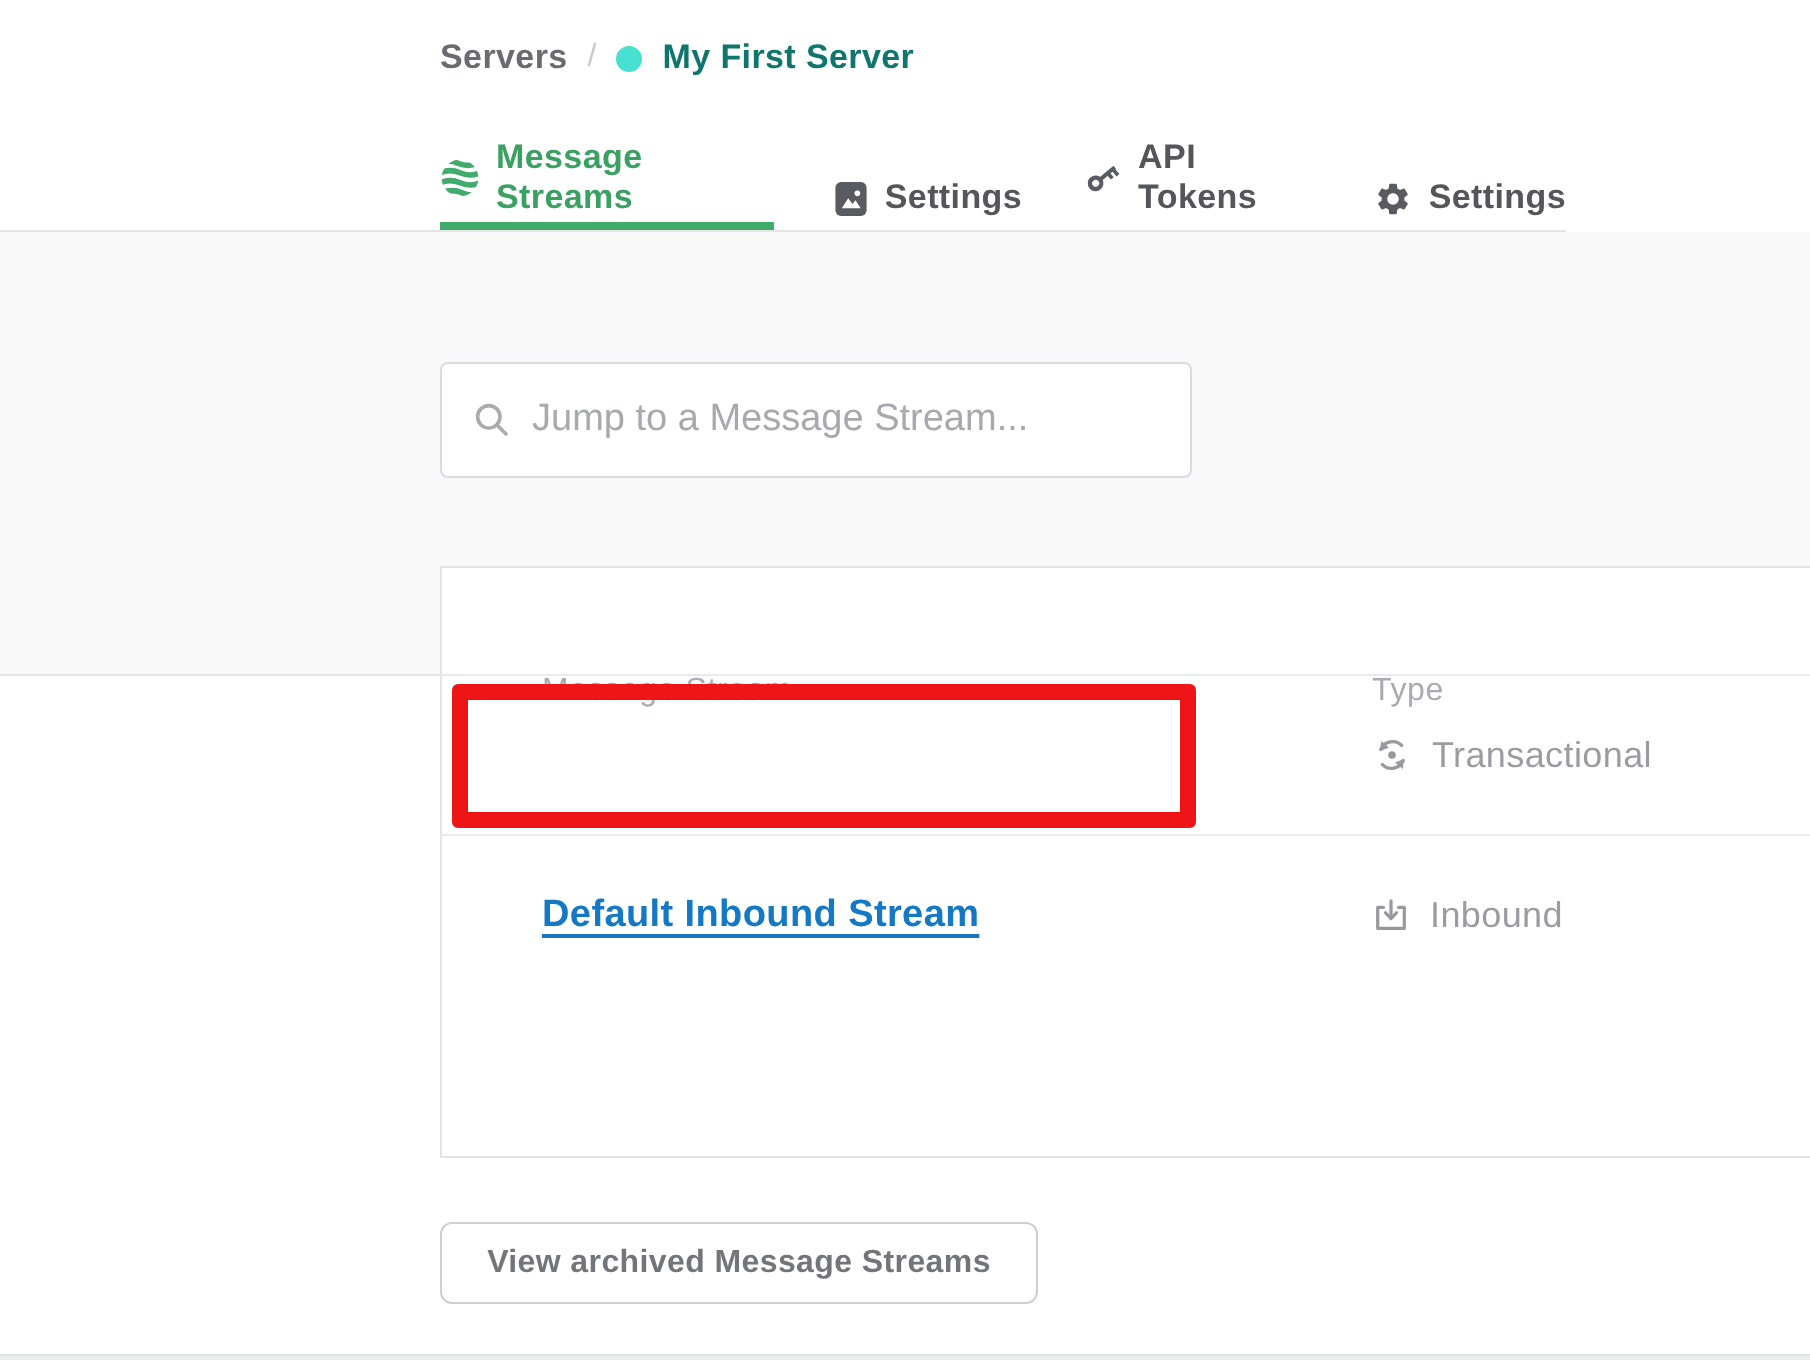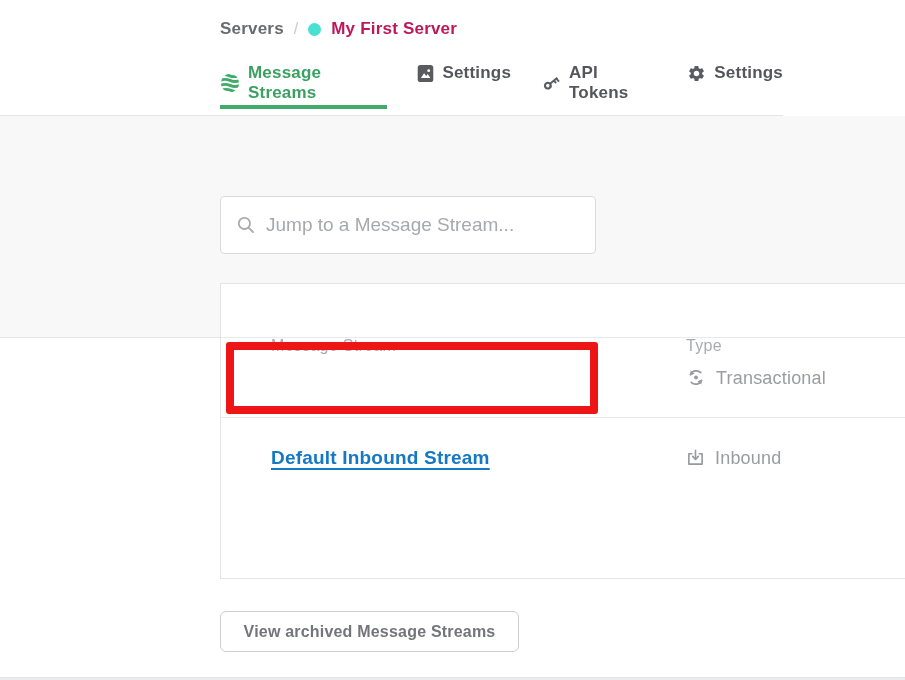--- a/index.html
+++ b/index.html
@@ -18,25 +18,25 @@
     background:#ffffff; border-bottom:1px solid #e5e5e7;
   }
   .breadcrumb {
     position:absolute; left:220px; top:17px; height:24px;
     display:flex; align-items:center; gap:10px;
     font-size:17px;
   }
   .crumb-parent { color:#6a6b70; font-weight:700; letter-spacing:.2px; cursor:pointer; }
   .crumb-sep { color:#c9cacd; font-size:16px; }
   .crumb-dot { width:13px; height:13px; border-radius:50%; background:#47e0d1; }
-  .crumb-current { color:#be185d; font-weight:700; letter-spacing:.2px; }
+  .crumb-current { color:#0f766e; font-weight:700; letter-spacing:.2px; }
 
   .tabs {
     position:absolute; left:220px; bottom:0; height:52px;
-    display:flex; gap:30px; align-items:flex-start;
+    display:flex; gap:30px; align-items:flex-end;
   }
   .tab {
     display:flex; align-items:center; gap:8px;
     border-bottom:4px solid transparent; cursor:pointer;
     font-size:17px; font-weight:700; color:#55565b; letter-spacing:.2px;
     padding-bottom:2px;
   }
   .tab.active { color:#3aa162; border-bottom-color:#41ab6b; }
   .tab .ticon { display:flex; align-items:center; }
 
@@ -45,21 +45,20 @@
     position:absolute; left:0; top:116px; width:905px; height:222px;
     background:#f8f8f9; border-bottom:1px solid #e5e6e8;
   }
 
   
   .search-box {
     position:absolute; left:220px; top:181px; width:376px; height:58px;
     background:#fff; border:1px solid #d9dadd; border-radius:4px;
     display:flex; align-items:center; gap:11px; padding:0 16px;
     z-index:3;
-    margin-top:15px;
   }
   .search-box input {
     border:none; outline:none; flex:1; font-family:inherit;
     font-size:19px; color:#44454a; background:transparent;
   }
   .search-box input::placeholder { color:#a8a9ae; opacity:1; }
 
   
   .card {
     position:absolute; left:220px; top:283px; width:686px; height:296px;

